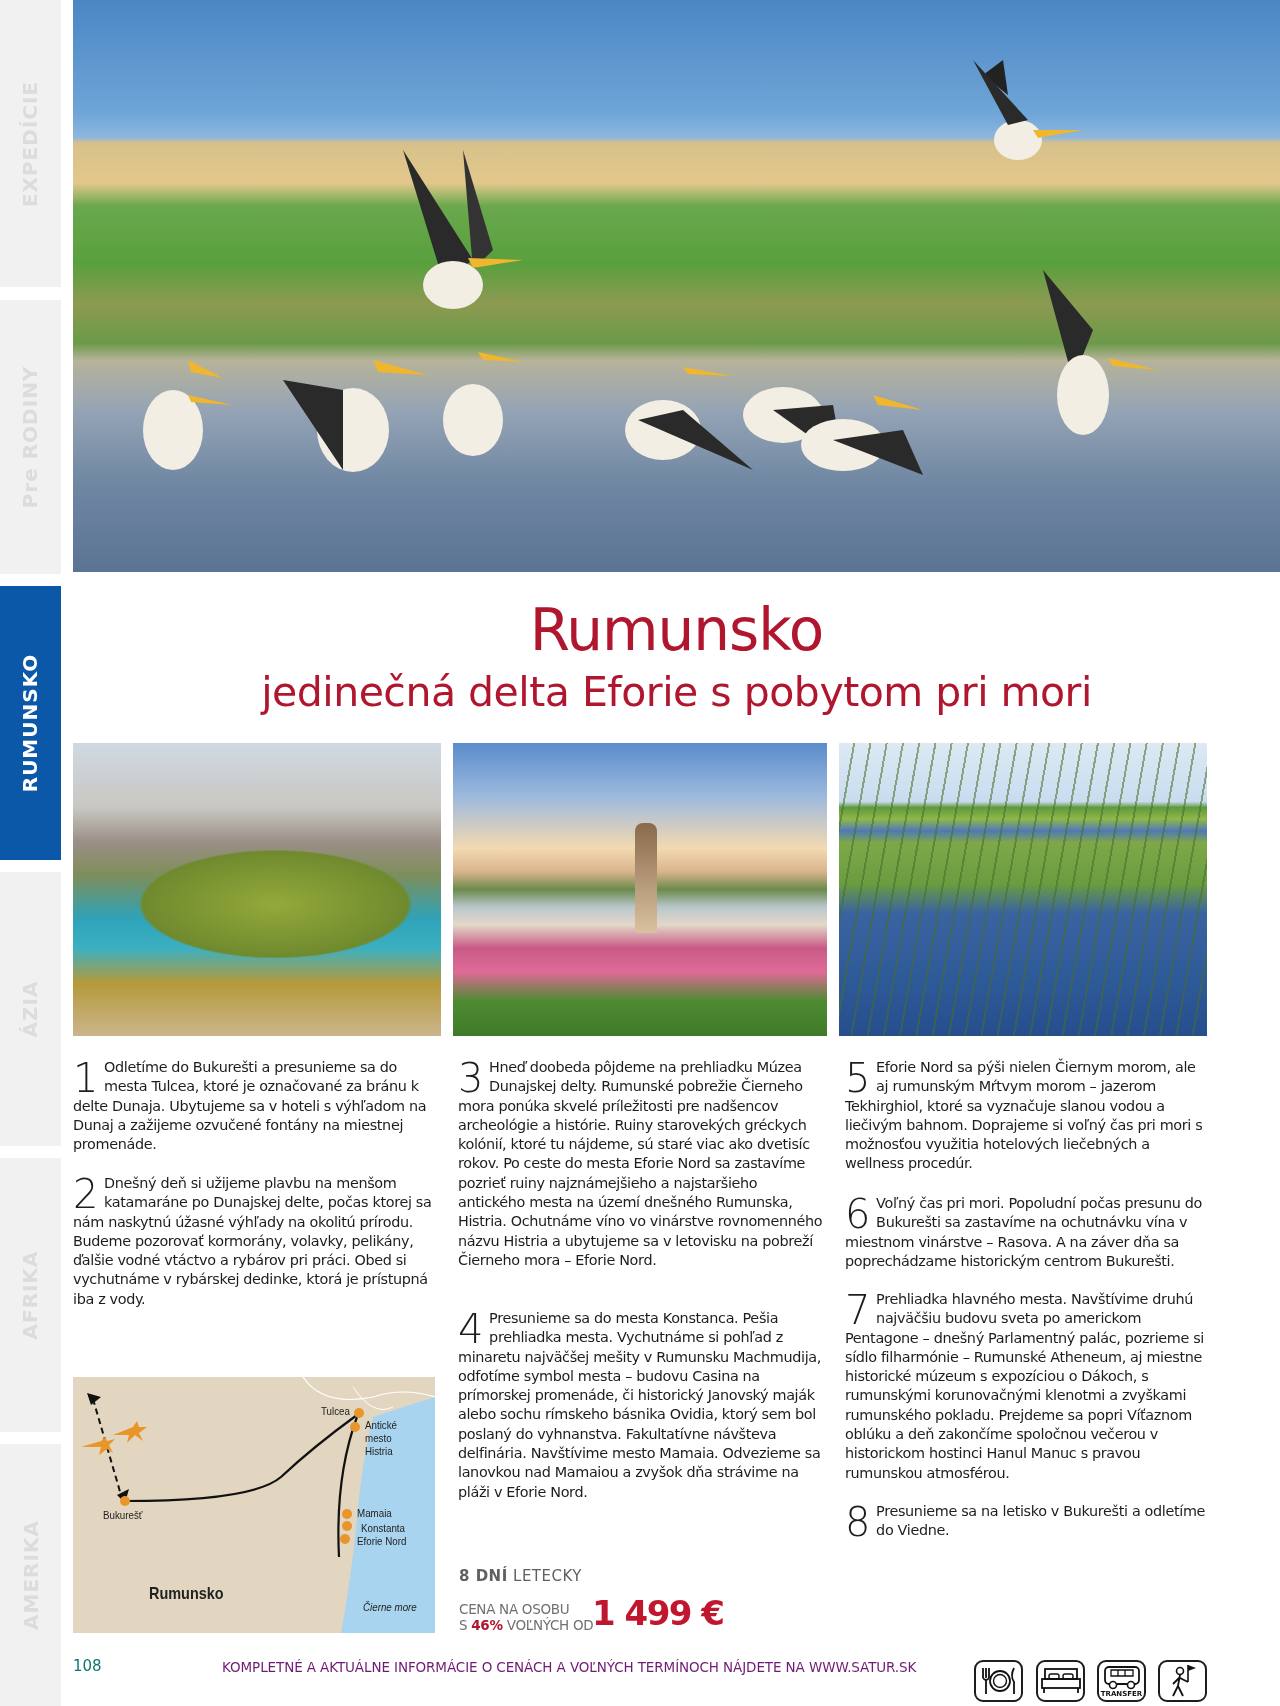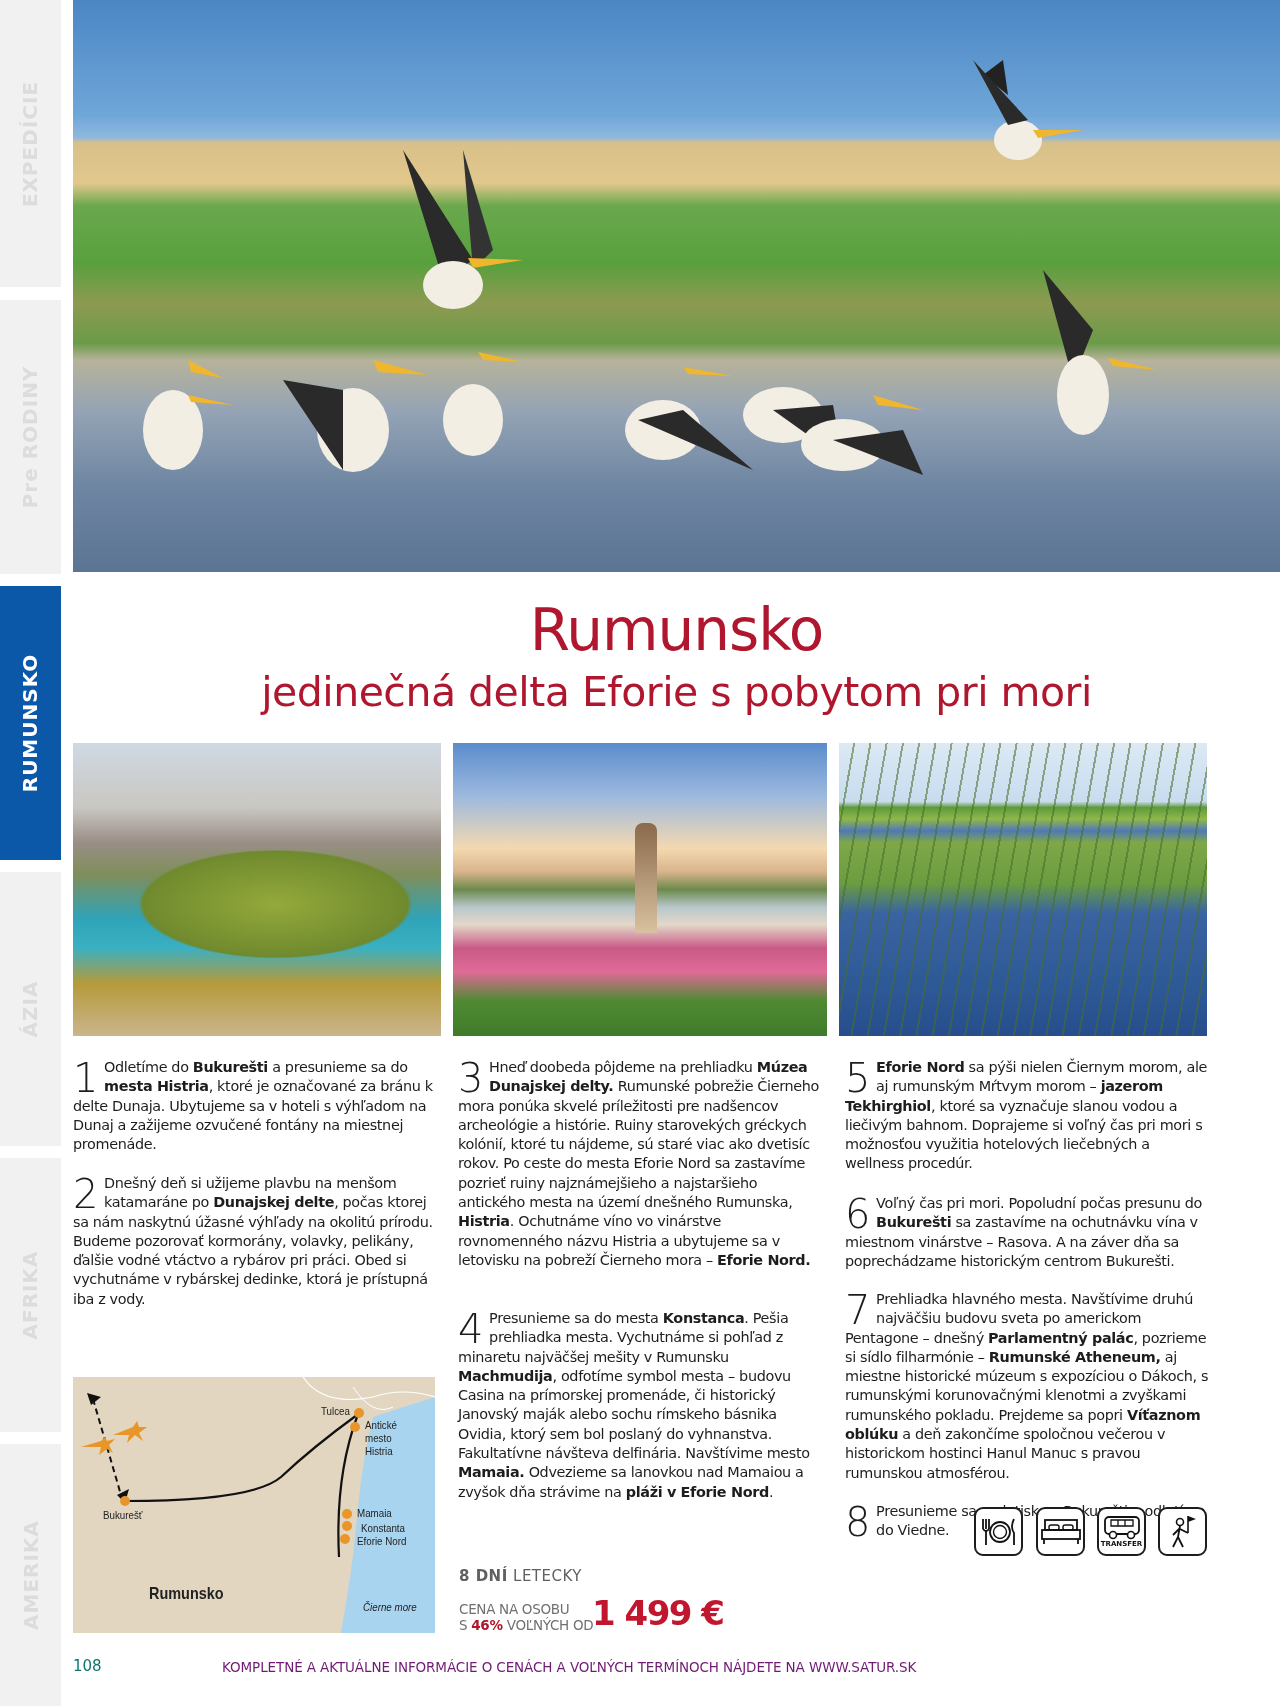--- a/index.html
+++ b/index.html
@@ -31,38 +31,38 @@
   .photo.p2 { left: 453px; width: 374px;
     background: linear-gradient(180deg, #5a8ccc 0%, #9cb9de 18%, #f3d9b0 36%, #d9b38c 44%, #6c8a4c 50%, #b8c7cc 56%, #e3d8c8 62%, #c95a86 70%, #e06a98 78%, #4f8a32 88%, #3f7a2a 100%); }
   .photo.p3 { left: 839px; width: 368px;
     background: linear-gradient(180deg, #dde9f4 0%, #c8dcef 20%, #5f9a3c 22%, #8fb84a 26%, #4f78b8 30%, #7ea848 34%, #6a9c40 48%, #3a64a0 58%, #2f5a98 80%, #274e8c 100%); }
   .fountain { position: absolute; left: 182px; top: 80px; width: 22px; height: 110px; background: linear-gradient(180deg,#8a6a4a,#d9c1a0); border-radius: 8px 8px 2px 2px; }
   .reeds { position: absolute; inset: 0; background: repeating-linear-gradient(100deg, transparent 0 14px, rgba(70,110,40,.55) 14px 16px); }
 
   
   .day { position: absolute; font-family: "DejaVu Sans", sans-serif; font-size: 14.4px; line-height: 19.3px; color: #1d1d1d; letter-spacing: -0.35px; }
   .day .num { float: left; font-family: "DejaVu Sans", sans-serif; font-weight: 200; font-size: 40px; line-height: 36px; margin-right: 6px; margin-top: 2px; color: #1d1d1d; }
-  .day b { font-weight: bold; }
+  .day b { font-weight: normal; }
 
   
   .map { position: absolute; left: 73px; top: 1377px; width: 362px; height: 256px; background: #e2d6c0; overflow: hidden; }
   .map svg { position: absolute; left: 0; top: 0; }
   .map .mlabel { position: absolute; font-family: "Liberation Sans", sans-serif; font-size: 11.5px; color: #222; transform: scaleX(0.85); transform-origin: left; white-space: nowrap; }
   .map .country { font-weight: bold; font-size: 17px; }
   .map .sea { font-style: italic; font-size: 11.5px; }
 
   
   .dur { position: absolute; left: 459px; top: 1567px; font-family: "DejaVu Sans", sans-serif; font-size: 15px; color: #606060; letter-spacing: 0.5px; }
   .dur b { font-weight: bold; }
   .price-label { position: absolute; left: 459px; top: 1601px; font-family: "DejaVu Sans", sans-serif; font-size: 13.5px; line-height: 16px; color: #707070; letter-spacing: -0.3px; }
   .price-label b { color: #b0172f; font-weight: bold; }
   .price { position: absolute; left: 592px; top: 1593px; font-family: "DejaVu Sans", sans-serif; font-weight: bold; font-size: 34px; color: #c0172f; letter-spacing: -1.5px; }
 
   
-  .icon-box { position: absolute; top: 1507px; width: 49px; height: 49px; border: 2px solid #1d1d1d; border-radius: 9px; display: flex; align-items: center; justify-content: center; background: #fff; }
+  .icon-box { position: absolute; top: 1660px; width: 49px; height: 42px; border: 2px solid #1d1d1d; border-radius: 9px; display: flex; align-items: center; justify-content: center; background: #fff; }
 
   
   .page-num { position: absolute; left: 73px; top: 1657px; font-family: "DejaVu Sans", sans-serif; font-size: 15px; color: #0f766e; }
   .footer-note { position: absolute; left: 222px; top: 1659px; font-family: "DejaVu Sans", sans-serif; font-size: 13.5px; color: #701a75; letter-spacing: -0.1px; }
 </style>
 </head>
 <body>
 
 <div class="flag">
   <i style="background:#8a7bd6"></i>
@@ -130,21 +130,21 @@
 <h2 class="title sub">jedinečná delta Eforie s pobytom pri mori</h2>
 
 <div class="photo p1" title="Aerial view of a Danube river bend with autumn forests"></div>
 <div class="photo p2" title="Fountain in Bucharest with pink lupine flowers in the foreground">
   <div class="fountain"></div>
 </div>
 <div class="photo p3" title="Reeds and water lilies in the Danube Delta">
   <div class="reeds"></div>
 </div>
 
-<div class="day" style="left:73px;top:1058px;width:365px;"><span class="num">1</span>Odletíme do <b>Bukurešti</b> a presunieme sa do <b>mesta Histria</b>, ktoré je označované za bránu k delte Dunaja. Ubytujeme sa v hoteli s výhľadom na Dunaj a zažijeme ozvučené fontány na miestnej promenáde.</div>
+<div class="day" style="left:73px;top:1058px;width:365px;"><span class="num">1</span>Odletíme do <b>Bukurešti</b> a presunieme sa do <b>mesta Tulcea</b>, ktoré je označované za bránu k delte Dunaja. Ubytujeme sa v hoteli s výhľadom na Dunaj a zažijeme ozvučené fontány na miestnej promenáde.</div>
 <div class="day" style="left:73px;top:1174px;width:365px;"><span class="num">2</span>Dnešný deň si užijeme plavbu na menšom katamaráne po <b>Dunajskej delte</b>, počas ktorej sa nám naskytnú úžasné výhľady na okolitú prírodu. Budeme pozorovať kormorány, volavky, pelikány, ďalšie vodné vtáctvo a rybárov pri práci. Obed si vychutnáme v rybárskej dedinke, ktorá je prístupná iba z vody.</div>
 <div class="day" style="left:458px;top:1058px;width:365px;"><span class="num">3</span>Hneď doobeda pôjdeme na prehliadku <b>Múzea Dunajskej delty.</b> Rumunské pobrežie Čierneho mora ponúka skvelé príležitosti pre nadšencov archeológie a histórie. Ruiny starovekých gréckych kolónií, ktoré tu nájdeme, sú staré viac ako dvetisíc rokov. Po ceste do mesta Eforie Nord sa zastavíme pozrieť ruiny najznámejšieho a najstaršieho antického mesta na území dnešného Rumunska, <b>Histria</b>. Ochutnáme víno vo vinárstve rovnomenného názvu Histria a ubytujeme sa v letovisku na pobreží Čierneho mora – <b>Eforie Nord.</b></div>
 <div class="day" style="left:458px;top:1309px;width:365px;"><span class="num">4</span>Presunieme sa do mesta <b>Konstanca</b>. Pešia prehliadka mesta. Vychutnáme si pohľad z minaretu najväčšej mešity v Rumunsku <b>Machmudija</b>, odfotíme symbol mesta – budovu Casina na prímorskej promenáde, či historický Janovský maják alebo sochu rímskeho básnika Ovidia, ktorý sem bol poslaný do vyhnanstva. Fakultatívne návšteva delfinária. Navštívime mesto <b>Mamaia.</b> Odvezieme sa lanovkou nad Mamaiou a zvyšok dňa strávime na <b>pláži v Eforie Nord</b>.</div>
 <div class="day" style="left:845px;top:1058px;width:365px;"><span class="num">5</span><b>Eforie Nord</b> sa pýši nielen Čiernym morom, ale aj rumunským Mŕtvym morom – <b>jazerom Tekhirghiol</b>, ktoré sa vyznačuje slanou vodou a liečivým bahnom. Doprajeme si voľný čas pri mori s možnosťou využitia hotelových liečebných a wellness procedúr.</div>
 <div class="day" style="left:845px;top:1194px;width:365px;"><span class="num">6</span>Voľný čas pri mori. Popoludní počas presunu do <b>Bukurešti</b> sa zastavíme na ochutnávku vína v miestnom vinárstve – Rasova. A na záver dňa sa poprechádzame historickým centrom Bukurešti.</div>
 <div class="day" style="left:845px;top:1290px;width:365px;"><span class="num">7</span>Prehliadka hlavného mesta. Navštívime druhú najväčšiu budovu sveta po americkom Pentagone – dnešný <b>Parlamentný palác</b>, pozrieme si sídlo filharmónie – <b>Rumunské Atheneum,</b> aj miestne historické múzeum s expozíciou o Dákoch, s rumunskými korunovačnými klenotmi a zvyškami rumunského pokladu. Prejdeme sa popri <b>Víťaznom oblúku</b> a deň zakončíme spoločnou večerou v historickom hostinci Hanul Manuc s pravou rumunskou atmosférou.</div>
 <div class="day" style="left:845px;top:1502px;width:365px;"><span class="num">8</span>Presunieme sa na letisko v Bukurešti a odletíme do Viedne.</div>
 
 <div class="map">
   <svg width="362" height="256" viewBox="0 0 362 256">

